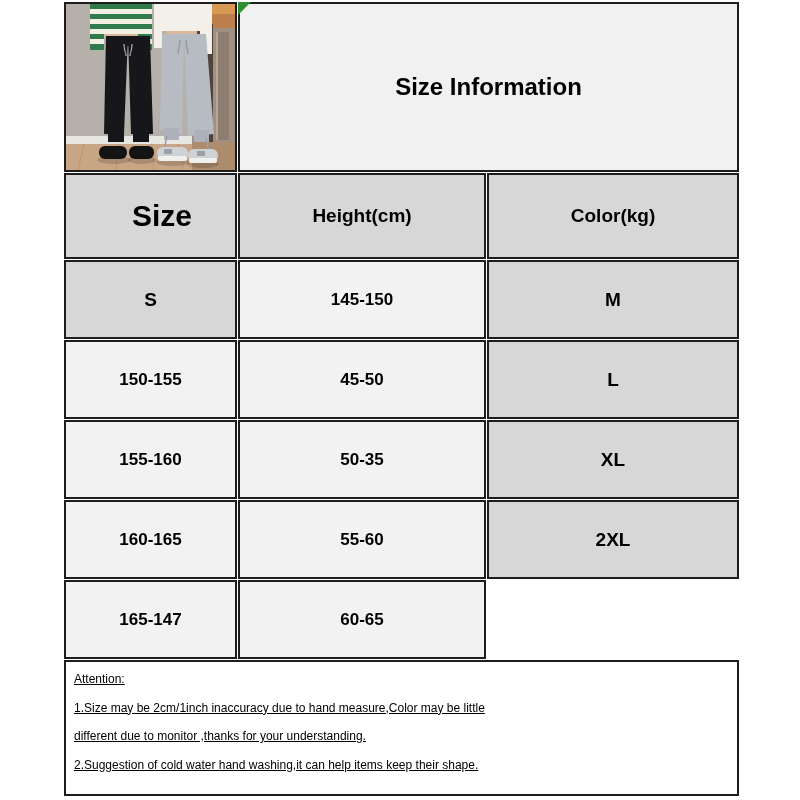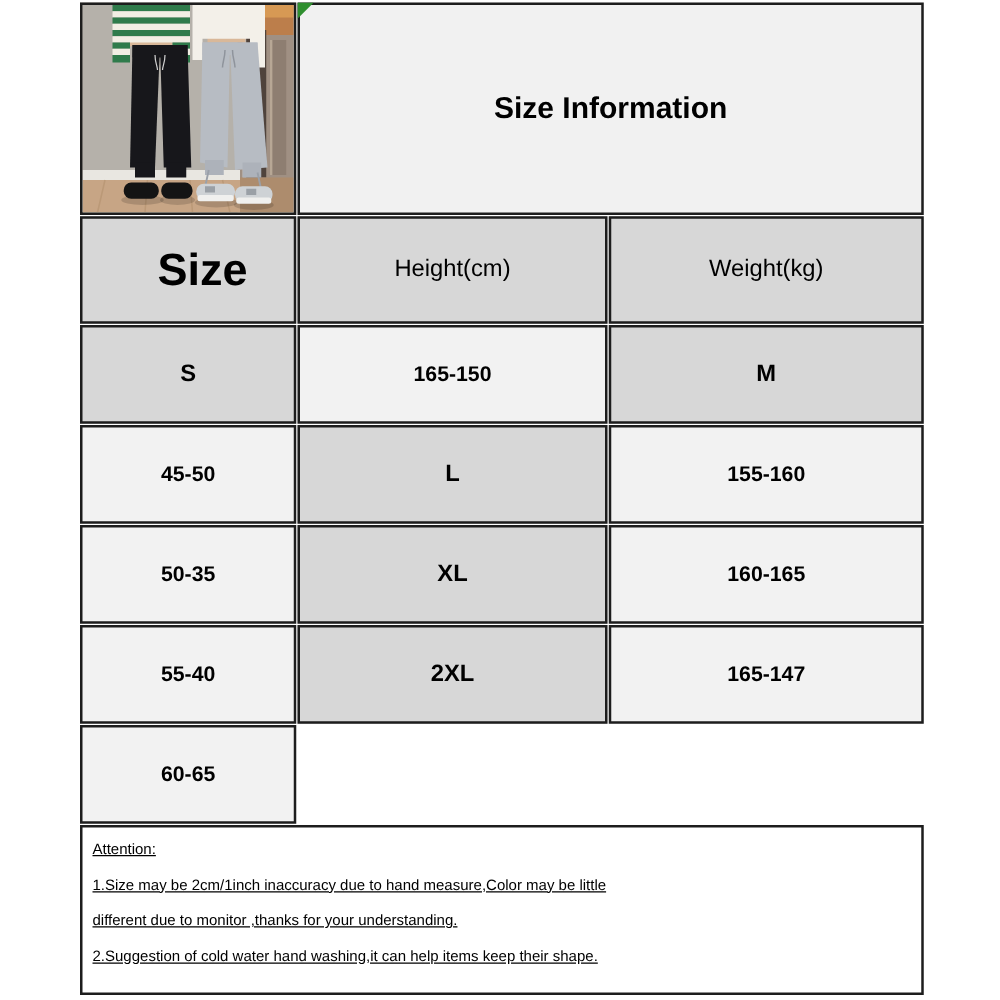--- a/index.html
+++ b/index.html
@@ -53,22 +53,22 @@
     width: 13px;
     height: 13px;
   }
   .page-title {
     font-size: 24px;
     font-weight: bold;
     letter-spacing: 0px;
   }
   .head-bg { background: #d7d7d7; }
   .row-bg  { background: #f2f2f2; }
-  .size-head { font-size: 36px; font-weight: bold; padding-left: 23px; }
-  .col-head  { font-size: 19px; font-weight: normal; }
+  .size-head { font-size: 30px; font-weight: bold; padding-left: 23px; }
+  .col-head  { font-size: 19px; font-weight: bold; }
   .row-label { font-size: 19px; font-weight: bold; }
   .val       { font-size: 17px; font-weight: bold; }
   .attention-cell {
     grid-column: 1 / 4;
     background: #ffffff;
     display: block;
     text-align: left;
     padding: 3px 8px;
     font-size: 12px;
     line-height: 28.5px;
@@ -168,35 +168,36 @@
 
   <div class="cell panel-cell">
     <svg class="corner-triangle" viewBox="0 0 13 13" xmlns="http://www.w3.org/2000/svg">
       <polygon points="0,0 13,0 0,13" fill="#2f8f2f"></polygon>
     </svg>
     <div class="page-title">Size Information</div>
   </div>
 
   <div class="cell head-bg size-head">Size</div>
   <div class="cell head-bg col-head">Height(cm)</div>
-  <div class="cell head-bg col-head">Weight(kg)</div>
+  <div class="cell head-bg col-head">Color(kg)</div>
 
   <div class="cell head-bg row-label">S</div>
-  <div class="cell row-bg val">165-150</div>
+  <div class="cell row-bg val">145-150</div>
 
   <div class="cell head-bg row-label">M</div>
+  <div class="cell row-bg val">150-155</div>
   <div class="cell row-bg val">45-50</div>
 
   <div class="cell head-bg row-label">L</div>
   <div class="cell row-bg val">155-160</div>
   <div class="cell row-bg val">50-35</div>
 
   <div class="cell head-bg row-label">XL</div>
   <div class="cell row-bg val">160-165</div>
-  <div class="cell row-bg val">55-40</div>
+  <div class="cell row-bg val">55-60</div>
 
   <div class="cell head-bg row-label">2XL</div>
   <div class="cell row-bg val">165-147</div>
   <div class="cell row-bg val">60-65</div>
 
   <div class="cell attention-cell">
     <div class="attention-line">Attention:</div>
     <div class="attention-line">1.Size may be 2cm/1inch inaccuracy due to hand measure,Color may be little</div>
     <div class="attention-line">different due to monitor ,thanks for your understanding.</div>
     <div class="attention-line">2.Suggestion of cold water hand washing,it can help items keep their shape.</div>

